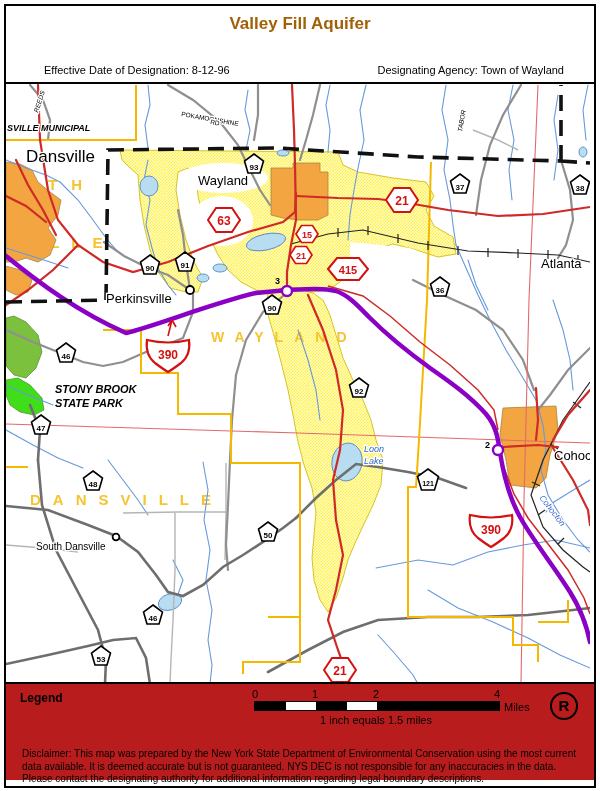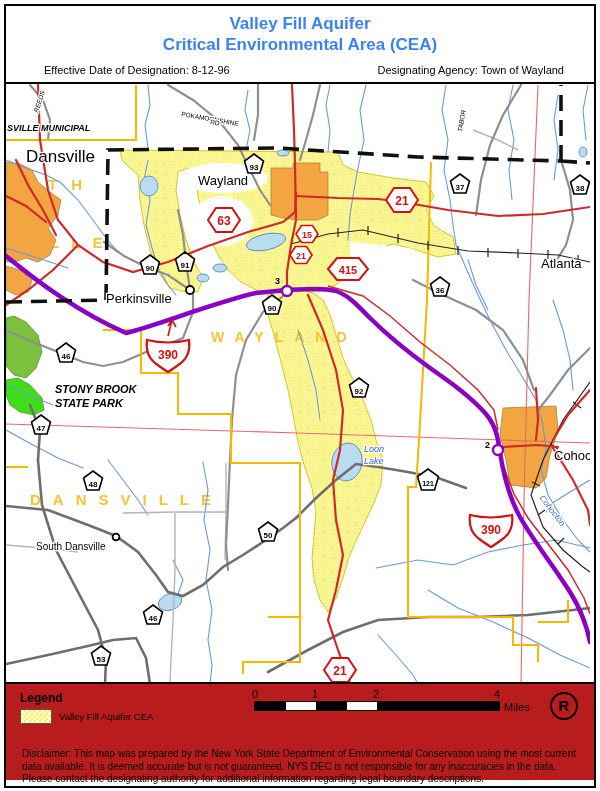--- a/index.html
+++ b/index.html
@@ -1,19 +1,19 @@
 <!DOCTYPE html>
 <html><head>
 <meta charset="utf-8">
 <style>
   html,body{margin:0;padding:0;background:#fff;font-family:"Liberation Sans",sans-serif;}
   #page{position:relative;width:600px;height:791px;background:#fff;overflow:hidden;}
   #frame{position:absolute;left:4px;top:4px;width:588px;height:780px;border:2px solid #000;box-sizing:content-box;}
   #header{height:76px;border-bottom:2px solid #000;position:relative;background:#fff;}
-  .title{ text-align:center;font-weight:bold;font-size:17px;line-height:1.25;padding-top:7px;color:#3b82f6;}
+  .title{ text-align:center;font-weight:bold;font-size:17px;line-height:1.25;padding-top:7px;color:#a16207;}
   .subrow{position:absolute;left:0;right:0;bottom:6px;font-size:11px;color:#000;}
   .subrow .eff{position:absolute;left:38px;bottom:0;}
   .subrow .agency{position:absolute;right:30px;bottom:0;padding-left:44px;}
   #map{position:relative;height:598px;border-bottom:2px solid #000;overflow:hidden;background:#fff;}
   #map svg{display:block;}
   #footer{position:relative;height:96px;background:#b91c1c;font-size:10px;color:#000;}
   .legend-head{position:absolute;left:14px;top:7px;font-weight:bold;font-size:12px;}
   .legend-item{position:absolute;left:14px;top:25px;display:flex;align-items:center;}
   .swatch{width:30px;height:13px;border:1px solid #555;margin-right:7px;
     background-color:#fff;
@@ -38,21 +38,20 @@
 </style>
 </head>
 <body>
 
 <div id="page">
 <div id="frame">
 
   <div id="header">
     <div class="title">
       <div>Valley Fill Aquifer</div>
-      <div>Critical Environmental Area (CEA)</div>
     </div>
     <div class="subrow">
       <span class="eff">Effective Date of Designation: 8-12-96</span>
       <span class="agency">Designating Agency: Town of Wayland</span>
     </div>
   </div>
 
   <div id="map">
   <svg width="584" height="598" viewBox="8 84 584 598">
     <defs>
@@ -348,40 +347,37 @@
       <text transform="translate(40,113) rotate(-72)" font-size="6.5" font-style="italic" class="halo">REEDS</text>
       <text x="366" y="452" font-size="9" font-style="italic" fill="#3366cc" class="halo">Loon</text>
       <text x="366" y="464" font-size="9" font-style="italic" fill="#3366cc" class="halo">Lake</text>
       <text transform="translate(541,498) rotate(52)" font-size="8.5" font-style="italic" fill="#3366cc" class="halo">Cohocton</text>
     </g>
   </svg>
   </div>
 
   <div id="footer">
     <div class="legend-head">Legend</div>
-    <div class="legend-item">
-      <div class="swatch"></div>
-      <span>Valley Fill Aquifer CEA</span>
-    </div>
 
     <div class="scalebar">
       <div class="sb-ticks">
         <span style="left:-2px">0</span>
         <span style="left:58px">1</span>
         <span style="left:119px">2</span>
         <span style="left:240px">4</span>
       </div>
       <div class="sb-bar">
         <div style="width:31px;background:#000"></div>
         <div style="width:30px;background:#fff"></div>
         <div style="width:31px;background:#000"></div>
         <div style="width:30px;background:#fff"></div>
         <div style="width:122px;background:#000"></div>
       </div>
       <span class="sb-miles">Miles</span>
+      <div class="sb-caption">1 inch equals 1.5 miles</div>
     </div>
 
     <div class="rsym">R</div>
     <div class="disclaimer">Disclaimer: This map was prepared by the New York State Department of Environmental Conservation using the most current data available. It is deemed accurate but is not guaranteed. NYS DEC is not responsible for any inaccuracies in the data.  Please contact the designating authority for additional information regarding legal boundary descriptions.</div>
   </div>
 
 </div>
 </div>
 
 </body></html>

